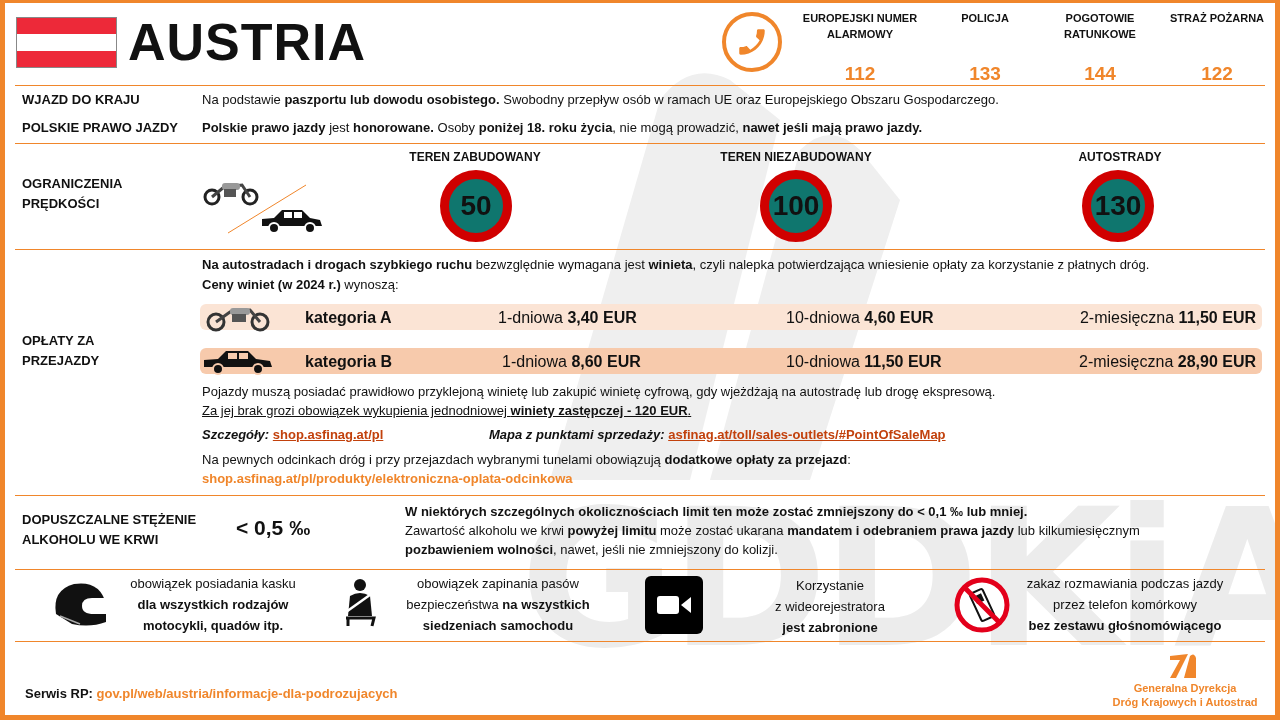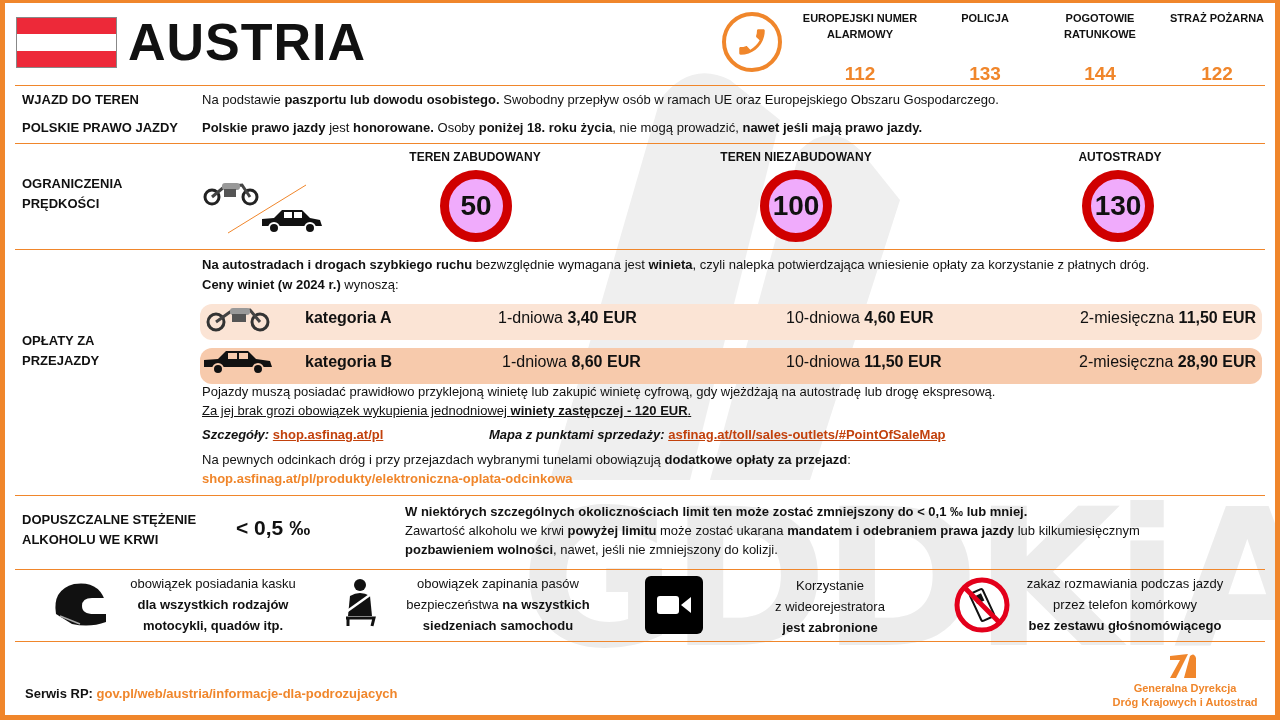--- a/index.html
+++ b/index.html
@@ -12,23 +12,23 @@
   .content { position: absolute; z-index: 1; }
   b { font-weight: bold; }
   .lbl { font-weight: bold; font-size: 13px; line-height: 20px; }
   .txt { font-size: 13px; line-height: 20px; white-space: nowrap; }
   .flag { left: 16px; top: 17px; width: 101px; height: 51px; border: 1px solid #888; }
   .flag div { height: 33.33%; }
   .title { left: 128px; top: 12px; font-size: 52px; font-weight: bold; letter-spacing: 1px; line-height: 60px; }
   .phone { left: 722px; top: 12px; width: 60px; height: 60px; border: 4px solid #f0862b; border-radius: 50%; display:flex; align-items:center; justify-content:center; }
   .emer { top: 10px; text-align: center; font-size: 11px; font-weight: bold; line-height: 16px; }
   .emer .num { color: #f0862b; font-size: 19px; line-height: 24px; margin-top: 20px; }
-  .sign { width: 72px; height: 72px; border-radius: 50%; border: 9px solid #d00000; background: #f0abfc; display: flex; align-items: center; justify-content: center; font-weight: bold; font-size: 28px; font-family: "Liberation Sans", sans-serif; }
+  .sign { width: 72px; height: 72px; border-radius: 50%; border: 9px solid #d00000; background: #0f766e; display: flex; align-items: center; justify-content: center; font-weight: bold; font-size: 28px; font-family: "Liberation Sans", sans-serif; }
   .zone { font-size: 12px; font-weight: bold; text-align: center; width: 240px; }
-  .vrow { position: absolute; left: 200px; width: 1062px; height: 36px; border-radius: 12px; font-size: 16px; line-height: 27px; }
+  .vrow { position: absolute; left: 200px; width: 1062px; height: 26px; border-radius: 6px; font-size: 16px; line-height: 27px; }
   .vrow span { position: absolute; white-space: nowrap; }
   .link { color: #c2410c; text-decoration: underline; font-weight: bold; }
   .olink { color: #f0862b; font-weight: bold; }
   .ico { position: absolute; }
   .rule-txt { position: absolute; text-align: center; font-size: 13px; line-height: 21px; white-space: nowrap; }
 </style>
 </head>
 <body>
 
 <div class="wm" style="left:430px;top:60px;width:500px;height:420px;">
@@ -70,21 +70,21 @@
   <div class="num">144</div>
 </div>
 <div class="abs emer content" style="left:1162px;width:110px;">
   <div>STRAŻ  POŻARNA</div>
   <div style="height:16px"></div>
   <div class="num">122</div>
 </div>
 
 <div class="hr" style="top:85px;"></div>
 
-<div class="abs lbl content" style="left:22px;top:90px;">WJAZD DO TEREN</div>
+<div class="abs lbl content" style="left:22px;top:90px;">WJAZD DO KRAJU</div>
 <div class="abs txt content" style="left:202px;top:90px;">
   <span>Na podstawie </span><b>paszportu lub dowodu osobistego.</b><span> Swobodny przepływ  osób w ramach UE oraz Europejskiego Obszaru Gospodarczego.</span>
 </div>
 <div class="abs lbl content" style="left:22px;top:118px;">POLSKIE PRAWO JAZDY</div>
 <div class="abs txt content" style="left:202px;top:118px;">
   <b>Polskie prawo jazdy</b><span> jest </span><b>honorowane.</b><span> Osoby </span><b>poniżej 18. roku życia</b><span>, nie mogą prowadzić,  </span><b>nawet jeśli mają prawo jazdy.</b>
 </div>
 
 <div class="hr" style="top:143px;"></div>
 

